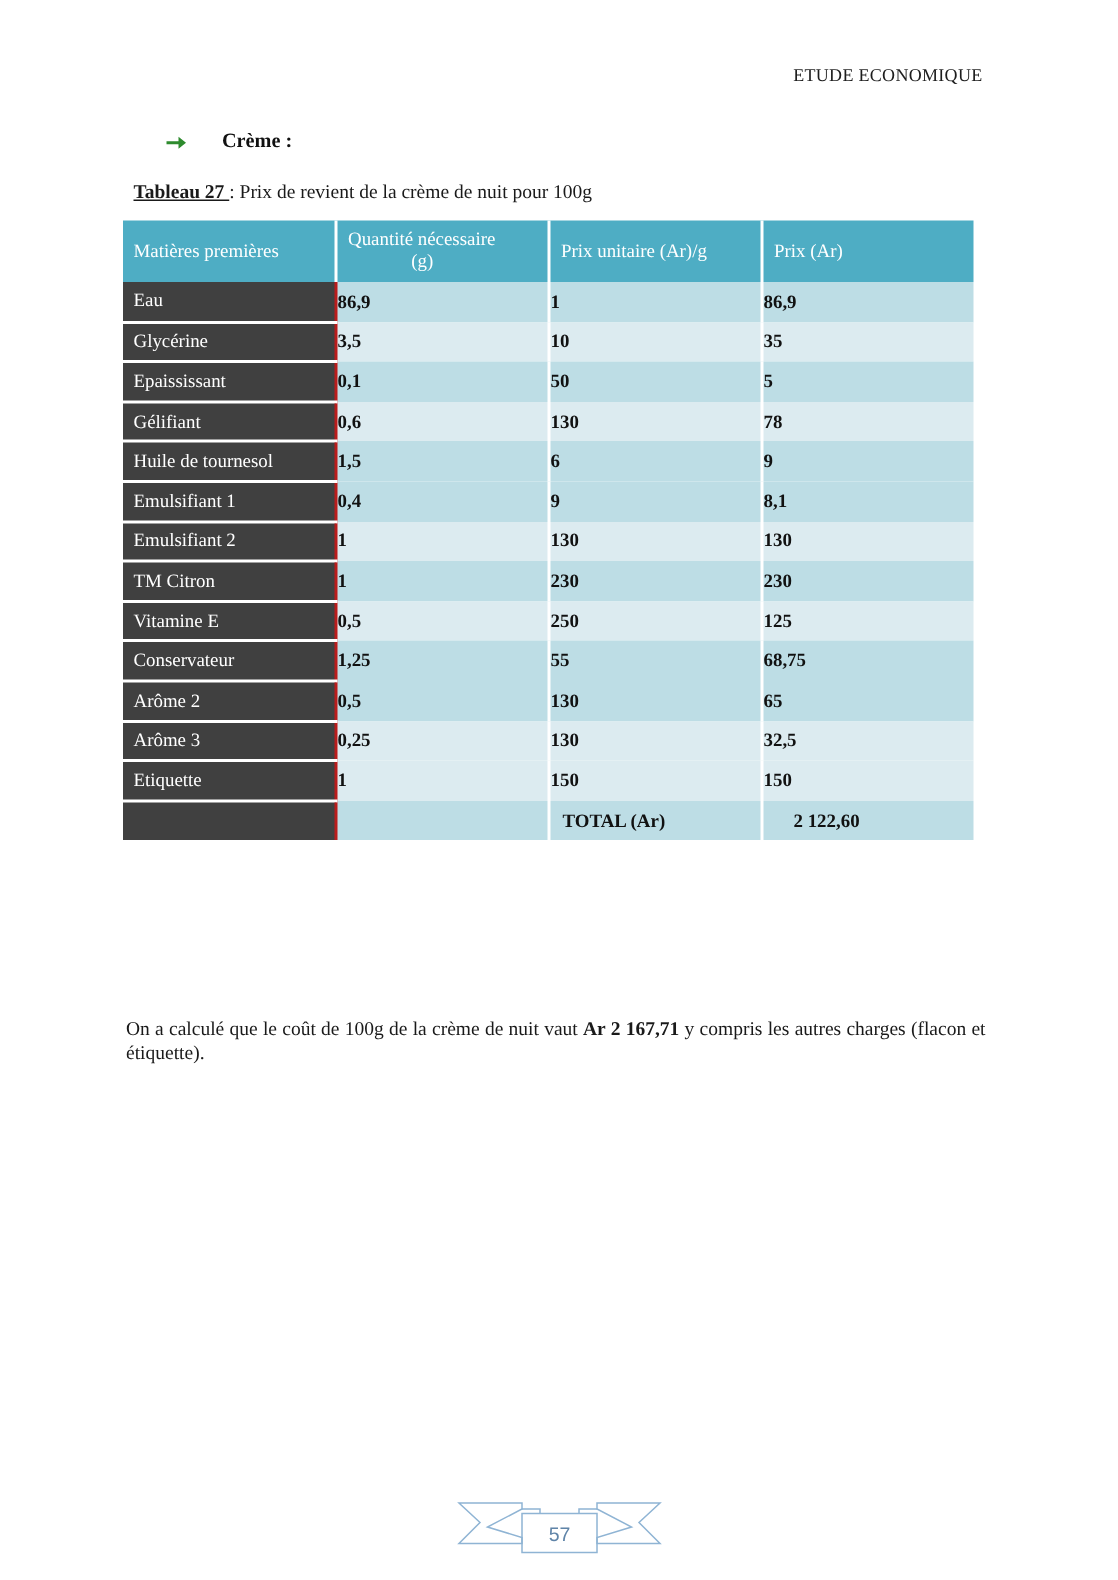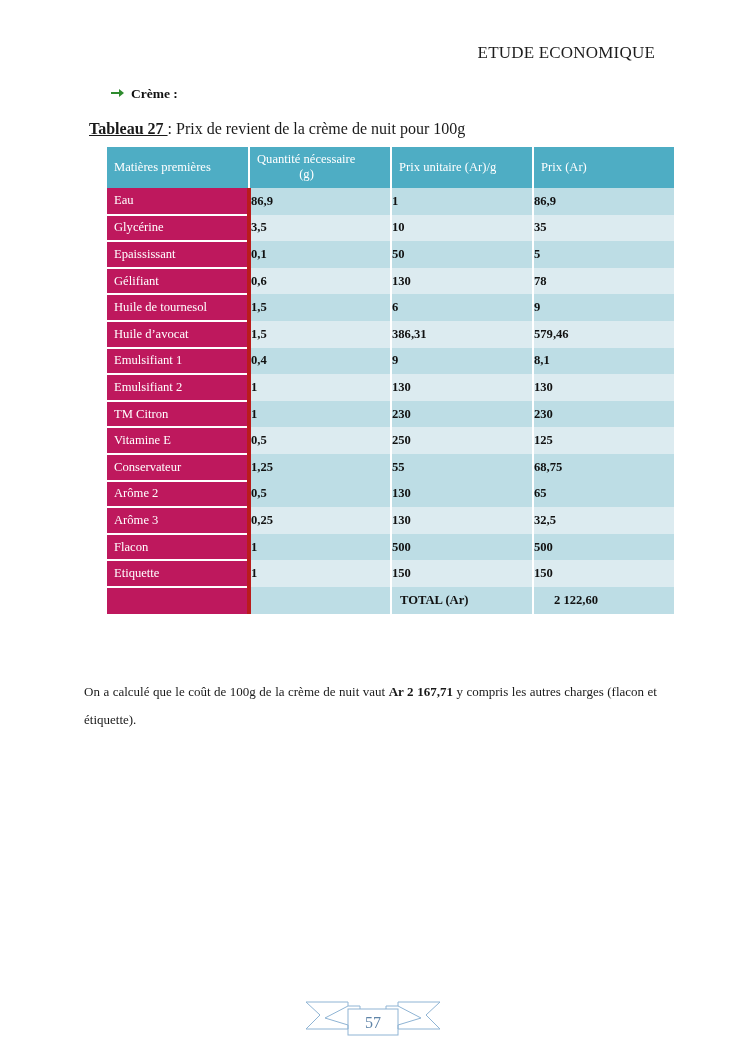--- a/index.html
+++ b/index.html
@@ -14,71 +14,70 @@
     font-family: "Liberation Serif", "DejaVu Serif", serif;
     color: #1a1a1a;
     overflow: hidden;
   }
 
   
   .page-header {
     position: absolute;
     top: 43px;
     right: 90px;
-    font-size: 17px;
+    font-size: 12px;
     letter-spacing: 0.2px;
     color: #1d1d1d;
     white-space: nowrap;
   }
 
   
   .bullet-line {
     position: absolute;
     top: 86px;
     left: 110px;
     display: flex;
-    align-items: flex-start;
-    gap: 6px;
+    align-items: flex-end;
+    gap: 23px;
   }
   .arrow-bullet {
     display: inline-block;
     width: 15px;
     height: 14px;
     line-height: 1;
   }
   .bullet-label {
     font-size: 13.5px;
     font-weight: bold;
     color: #111;
     white-space: nowrap;
   }
 
   
   .table-caption {
     position: absolute;
     top: 120px;
     left: 89px;
-    font-size: 16px;
+    font-size: 13px;
     white-space: nowrap;
   }
   .caption-strong {
     font-weight: bold;
     text-decoration: underline;
   }
 
   
   .cost-table {
     position: absolute;
     left: 82px;
     top: 147px;
     width: 567px;
     border-collapse: collapse;
     table-layout: fixed;
     font-size: 12.6px;
-    margin-left: 25px;
   }
   .cost-table col.c1 { width: 142px; }
   .cost-table col.c2 { width: 142px; }
   .cost-table col.c3 { width: 142px; }
   .cost-table col.c4 { width: 141px; }
 
   .cost-table th,
   .cost-table td {
     padding: 0;
     vertical-align: middle;
@@ -98,25 +97,25 @@
     border-right: 2px solid #ffffff;
   }
   .cost-table thead th:last-child { border-right: none; }
   .hdr-sub { display: block; text-align: center; padding-right: 34px; }
 
   
   .cost-table tbody tr { height: 26.6px; }
 
   
   .cost-table td.matiere {
-    background: #be185d;
+    background: #404040;
     color: #ffffff;
     padding-left: 7px;
     border-bottom: 2px solid #ffffff;
-    border-right: 4px solid #b91c1c;
+    border-right: 2px solid #b91c1c;
     white-space: nowrap;
   }
   
   .cost-table td.num {
     font-weight: bold;
     color: #111;
     padding-left: 0;
     border-right: 2px solid #ffffff;
     white-space: nowrap;
   }
@@ -132,21 +131,21 @@
   tr.total-row td.total-label { padding-left: 8px; font-family: Liberation Serif, serif; }
   tr.total-row td.total-value { padding-left: 20px; }
 
   
   .closing {
     position: absolute;
     left: 84px;
     top: 665px;
     width: 573px;
     font-size: 13px;
-    line-height: 28px;
+    line-height: 16px;
     text-align: justify;
   }
   .closing b { font-weight: bold; }
 
   
   .page-ribbon {
     position: absolute;
     left: 303px;
     top: 997px;
     width: 140px;
@@ -154,22 +153,22 @@
   }
   .page-ribbon .pagenum {
     position: absolute;
     left: 0;
     top: 0;
     width: 140px;
     height: 42px;
     display: flex;
     align-items: center;
     justify-content: center;
-    font-family: Liberation Serif, serif;
-    font-size: 16px;
+    font-family: Liberation Sans, sans-serif;
+    font-size: 13px;
     color: #5f84a8;
     padding-top: 9px;
     box-sizing: border-box;
   }
 </style>
 </head>
 <body>
 
 <div class="page-header">ETUDE ECONOMIQUE</div>
 
@@ -225,26 +224,20 @@
       <td class="num">0,6</td>
       <td class="num">130</td>
       <td class="num">78</td>
     </tr>
     <tr class="band-a">
       <td class="matiere">Huile de tournesol</td>
       <td class="num">1,5</td>
       <td class="num">6</td>
       <td class="num">9</td>
     </tr>
-    <tr class="band-b">
-      <td class="matiere">Huile d’avocat</td>
-      <td class="num">1,5</td>
-      <td class="num">386,31</td>
-      <td class="num">579,46</td>
-    </tr>
     <tr class="band-a">
       <td class="matiere">Emulsifiant 1</td>
       <td class="num">0,4</td>
       <td class="num">9</td>
       <td class="num">8,1</td>
     </tr>
     <tr class="band-b">
       <td class="matiere">Emulsifiant 2</td>
       <td class="num">1</td>
       <td class="num">130</td>
@@ -272,26 +265,20 @@
       <td class="matiere">Arôme 2</td>
       <td class="num">0,5</td>
       <td class="num">130</td>
       <td class="num">65</td>
     </tr>
     <tr class="band-b">
       <td class="matiere">Arôme 3</td>
       <td class="num">0,25</td>
       <td class="num">130</td>
       <td class="num">32,5</td>
-    </tr>
-    <tr class="band-a">
-      <td class="matiere">Flacon</td>
-      <td class="num">1</td>
-      <td class="num">500</td>
-      <td class="num">500</td>
     </tr>
     <tr class="band-b">
       <td class="matiere">Etiquette</td>
       <td class="num">1</td>
       <td class="num">150</td>
       <td class="num">150</td>
     </tr>
     <tr class="band-a total-row">
       <td class="matiere"></td>
       <td class="num"></td>

